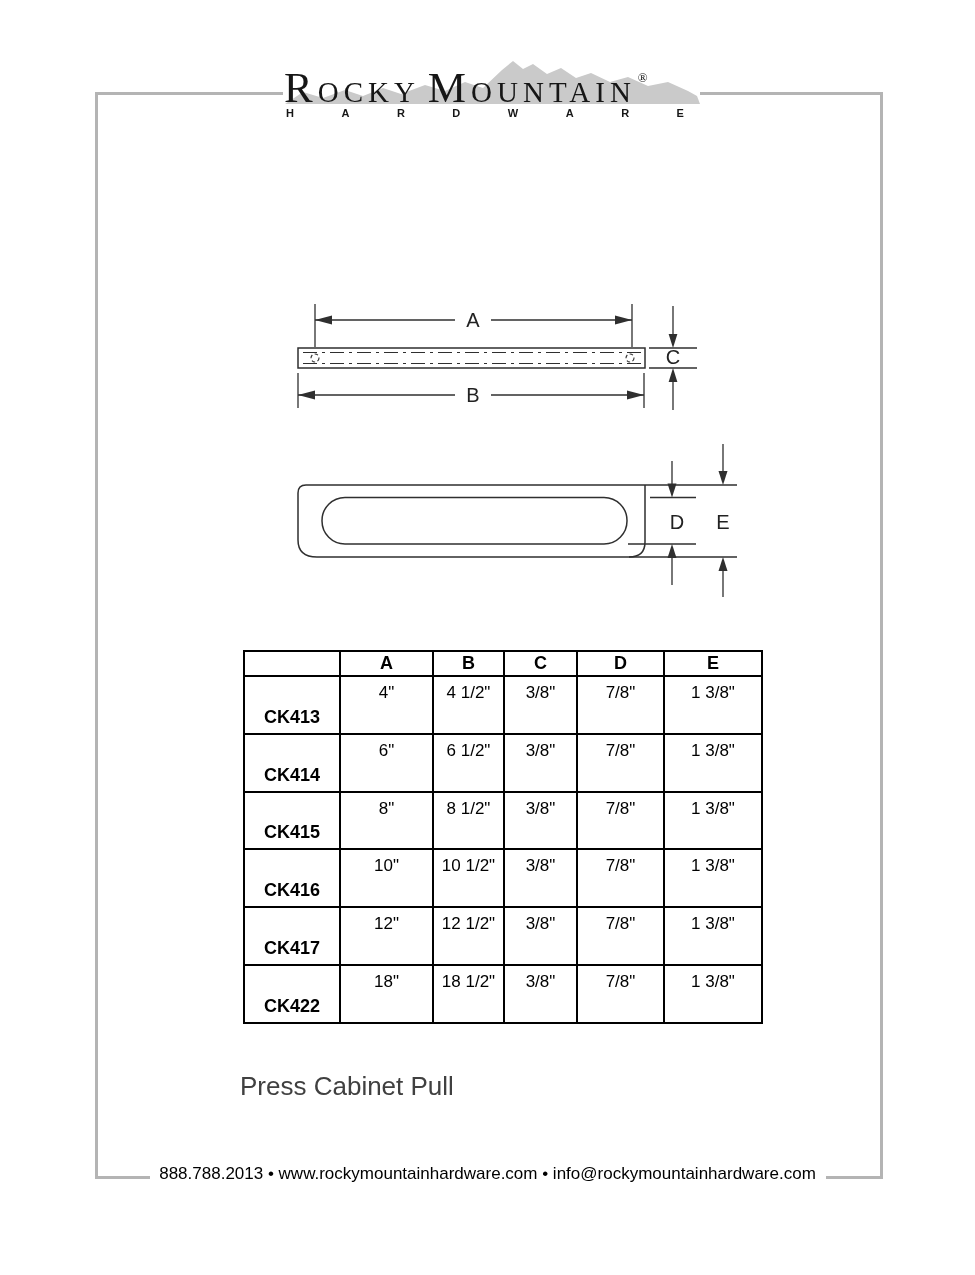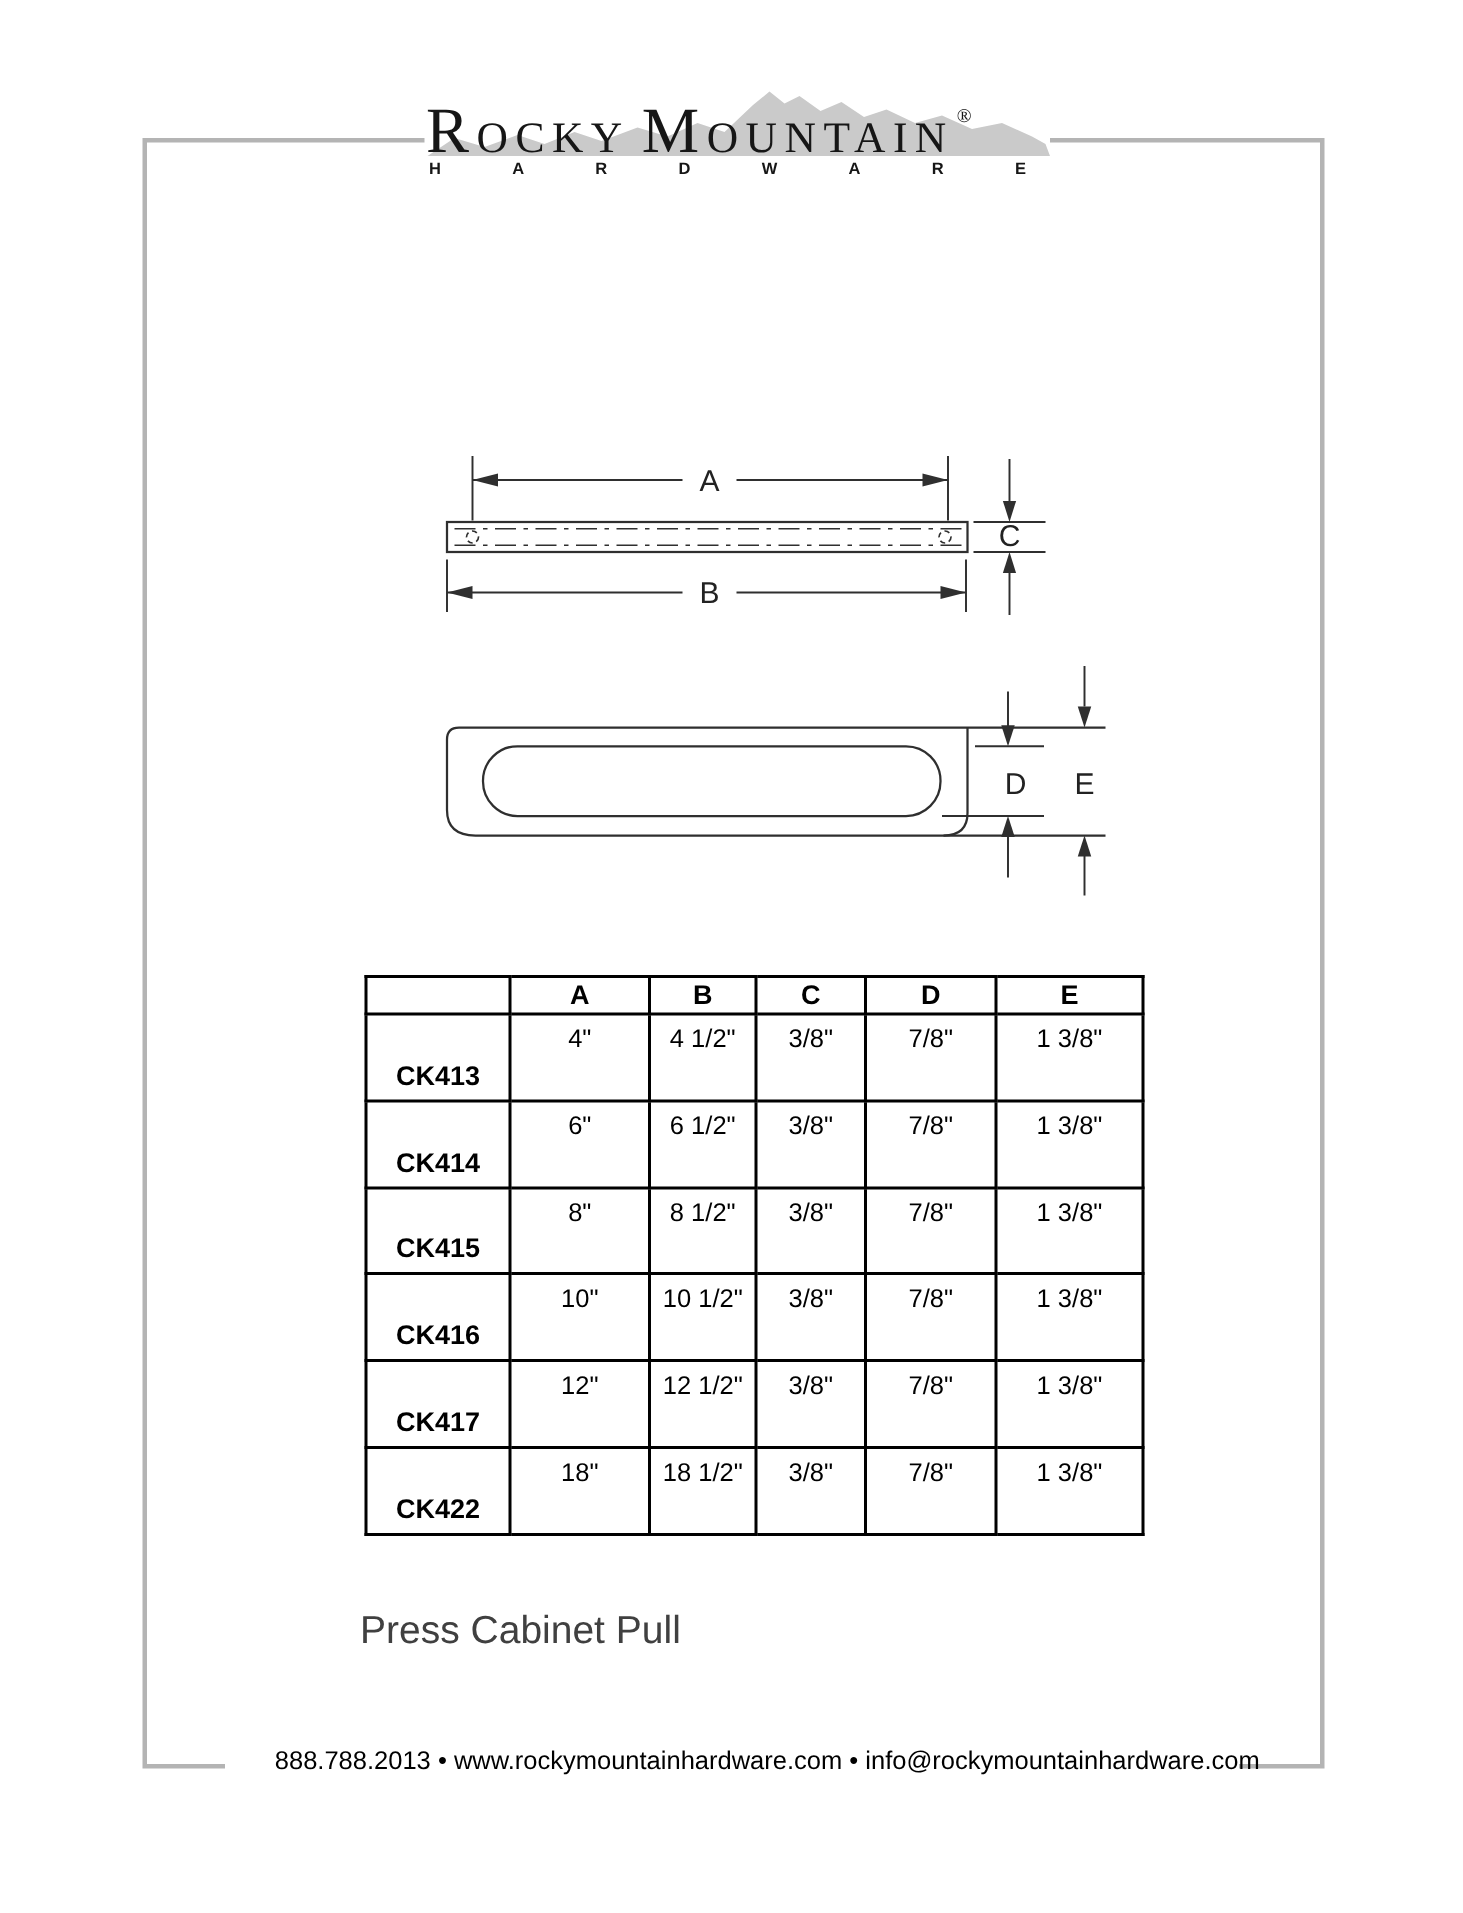--- a/index.html
+++ b/index.html
@@ -31,21 +31,21 @@
 
   
   .dim-table{position:absolute;left:243px;top:650px;width:518px;height:374px;border-collapse:collapse;table-layout:fixed;}
   .dim-table th,.dim-table td{border:2px solid #000;text-align:center;padding:0;}
   .dim-table thead tr{height:25px;}
   .dim-table thead th{font-size:18px;font-weight:bold;vertical-align:middle;}
   .dim-table td.model{font-size:18px;font-weight:bold;vertical-align:bottom;padding-bottom:5px;}
   .dim-table td.val{font-size:17px;font-weight:400;vertical-align:top;padding-top:6px;}
 
   .product-title{position:absolute;left:240px;top:1071px;font-size:26px;color:#404040;}
-  .footer-line{position:absolute;left:95px;top:1164px;width:785px;text-align:center;font-size:17px;color:#000;padding-left:24px;}
+  .footer-line{position:absolute;left:95px;top:1164px;width:785px;text-align:center;font-size:17px;color:#000;}
 </style>
 </head>
 <body>
 
 <div class="page">
 
   <div class="border-box"></div>
   <div class="patch patch-top"></div>
   <div class="patch patch-bottom"></div>
 

